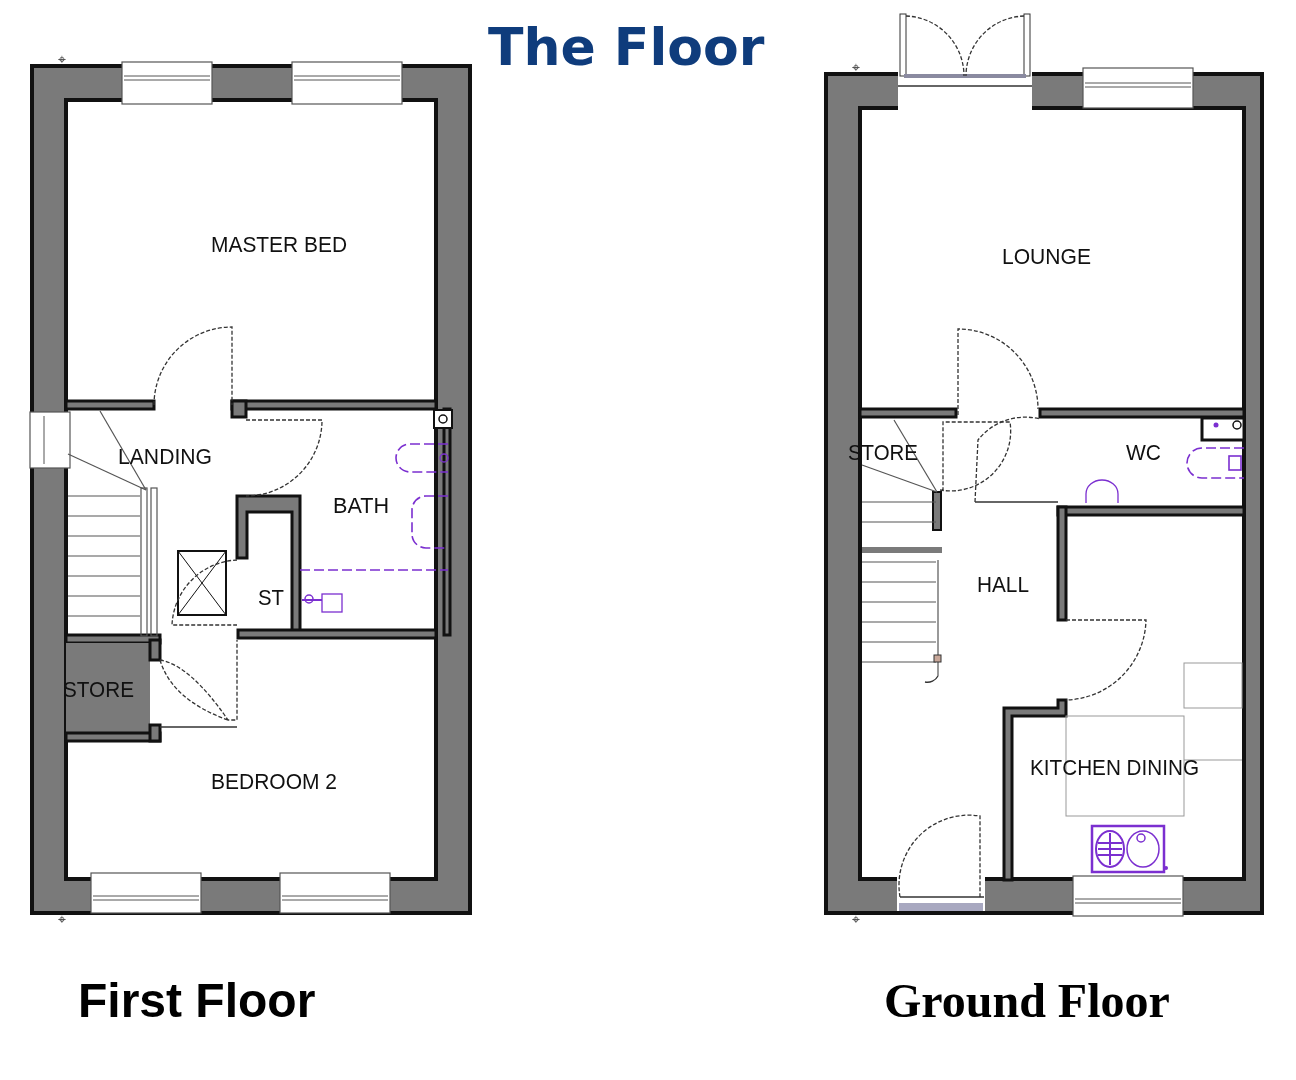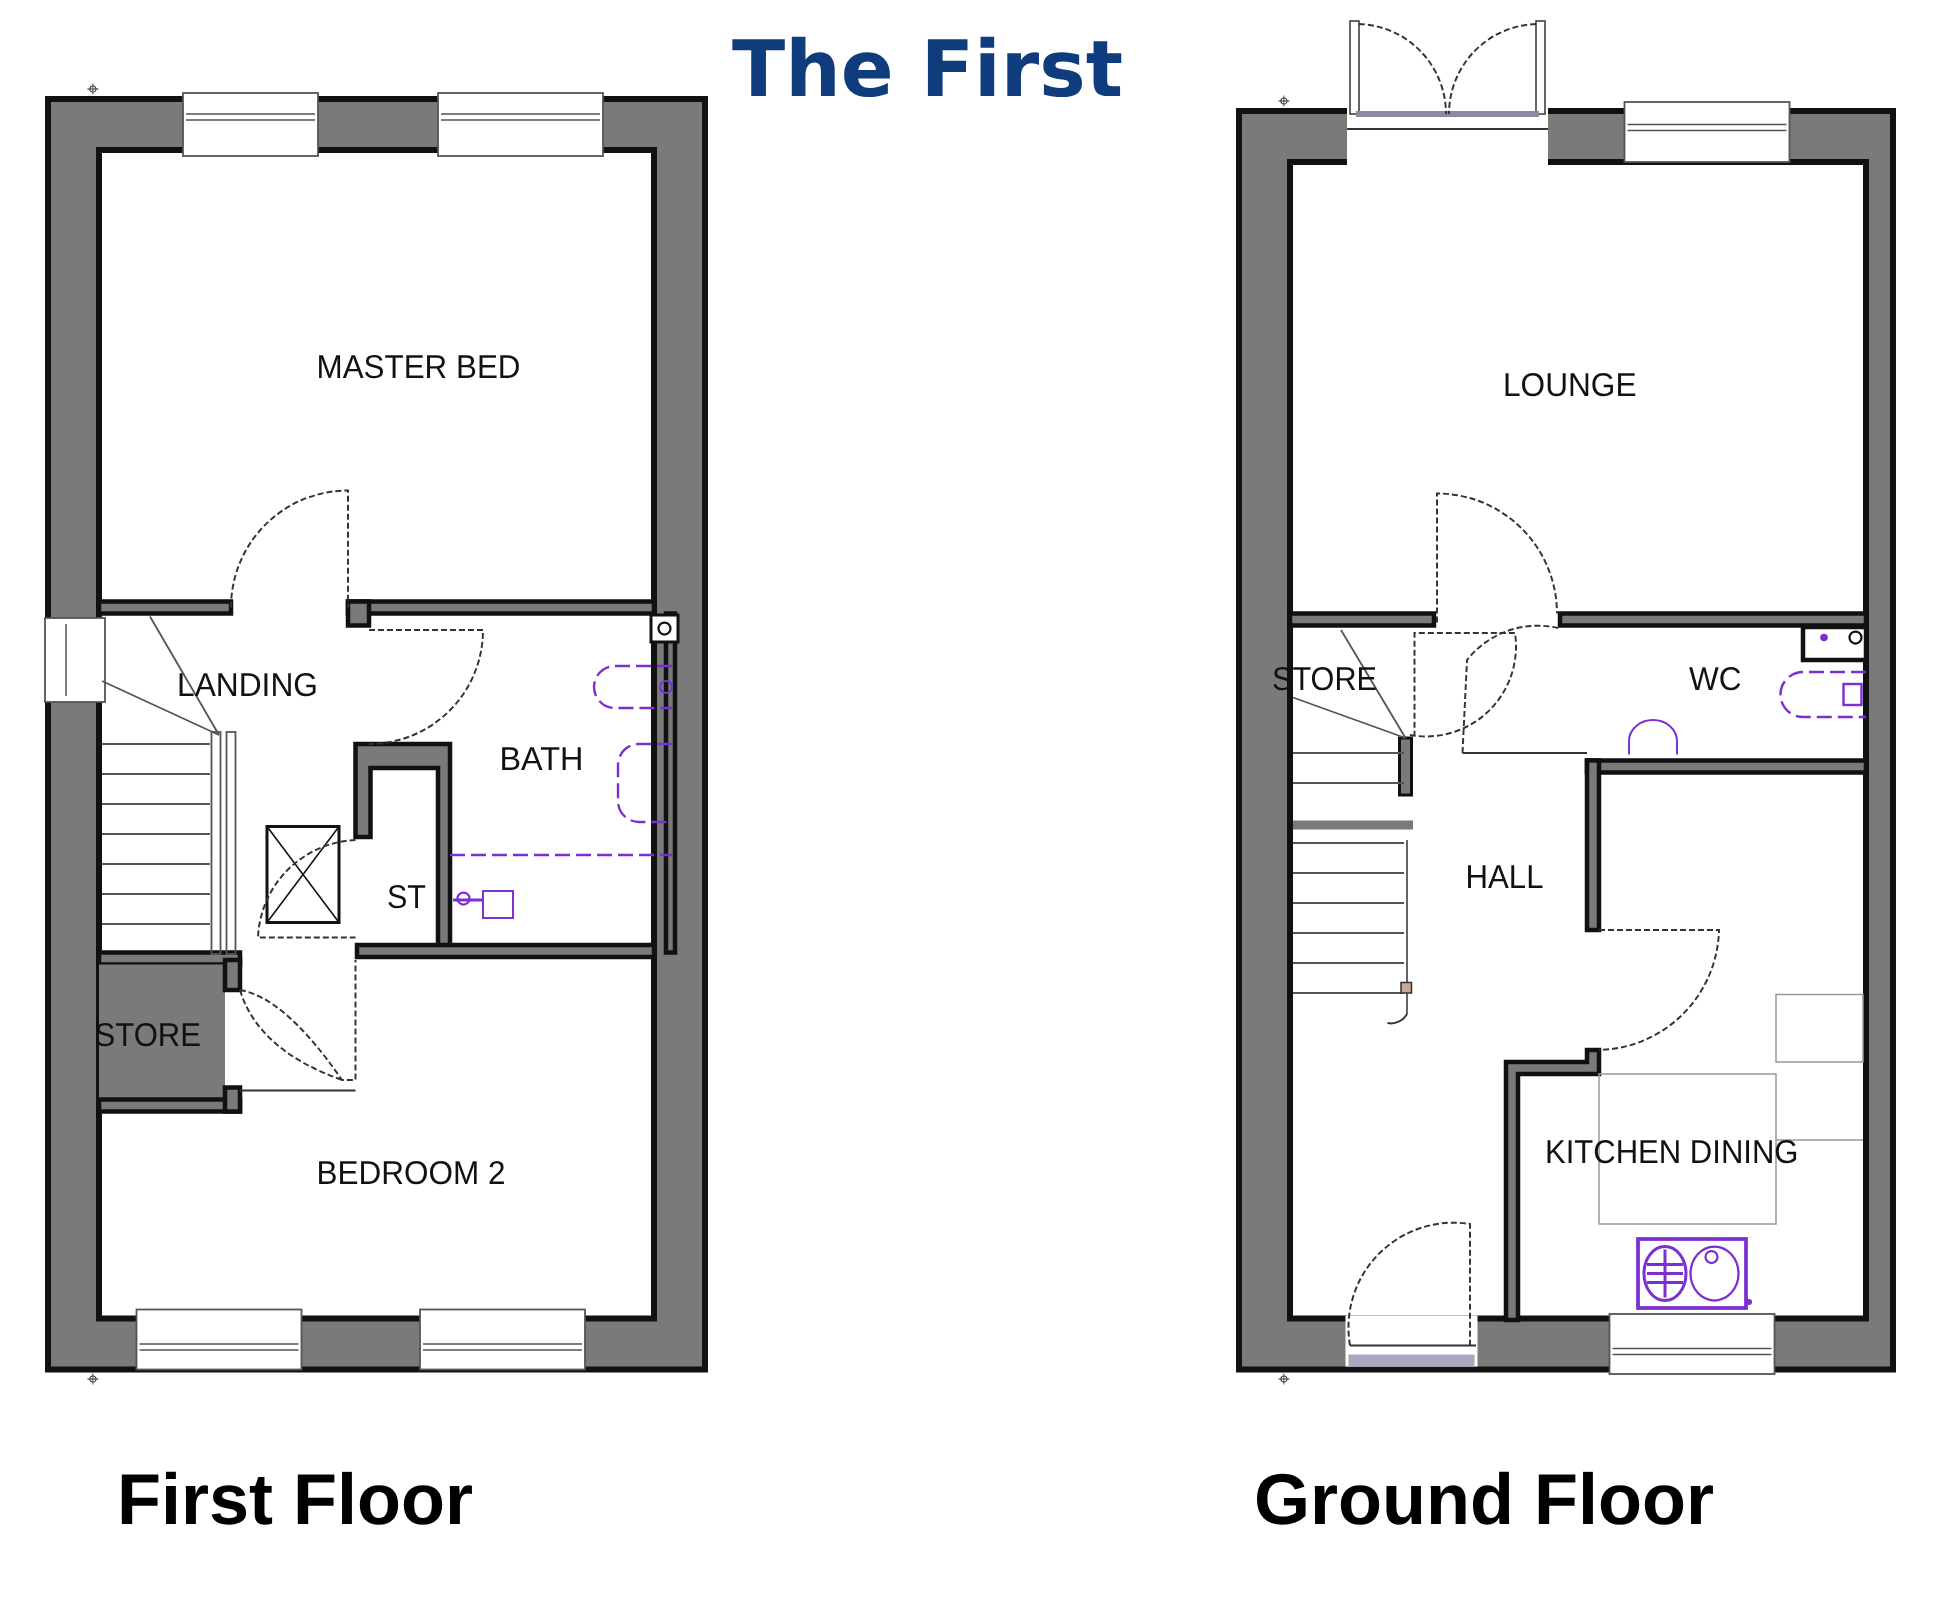--- a/index.html
+++ b/index.html
@@ -1,27 +1,27 @@
 <!DOCTYPE html>
 <html><head>
 <meta charset="utf-8">
 <style>
   html, body { margin:0; padding:0; background:#ffffff; }
   body { width:1296px; height:1080px; position:relative; overflow:hidden; font-family:"Liberation Sans", sans-serif; }
   .title { position:absolute; left:488px; top:14px; font-family:"DejaVu Sans", sans-serif; font-weight:bold; font-size:52px; letter-spacing:0px; color:#0f3c7c; line-height:66px; white-space:nowrap; }
   .floor-label { position:absolute; font-family:"Liberation Sans", sans-serif; font-weight:bold; font-size:48px; color:#000; white-space:nowrap; line-height:70px; }
   .first-label { left:78px; top:966px; }
-  .ground-label { left:836px; top:966px; }
+  .ground-label { left:884px; top:966px;font-family:Liberation Serif, serif; }
   svg { position:absolute; left:0; top:0; }
   .room-label { font-family:"Liberation Sans", sans-serif; font-size:22px; fill:#111; transform-box:fill-box; }
 </style>
 </head>
 <body>
 
-<div class="title">The First</div>
+<div class="title">The Floor</div>
 
 <svg width="1296" height="1080" viewBox="0 0 1296 1080">
   <defs>
     <style>
       .wall { fill:#7a7a7a; stroke:#111; stroke-width:4; }
       .iwall { fill:#7a7a7a; stroke:#111; stroke-width:3; }
       .thin { fill:none; stroke:#333; stroke-width:1.3; }
       .dash { fill:none; stroke:#333; stroke-width:1.3; stroke-dasharray:4 2; }
       .fx { fill:none; stroke:#7b2fd0; stroke-width:1.6; stroke-dasharray:10 4; }
       .fxs { fill:none; stroke:#7b2fd0; stroke-width:2; }

